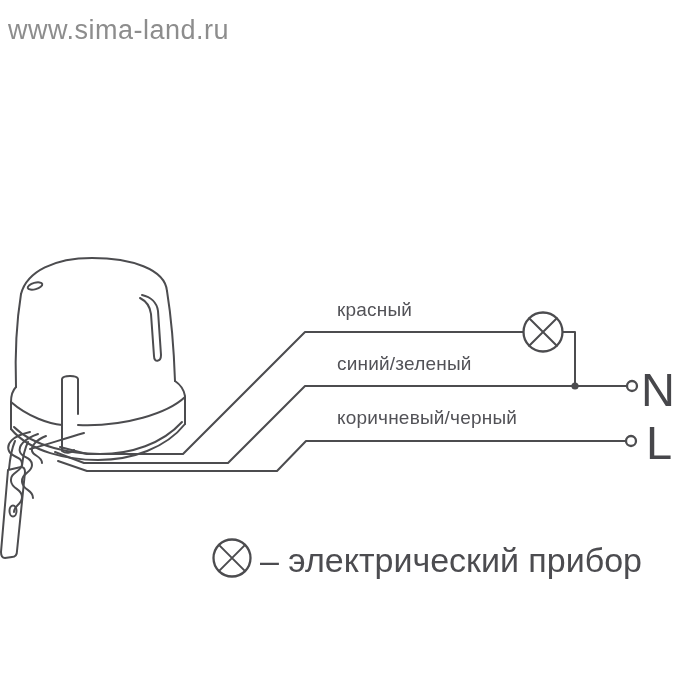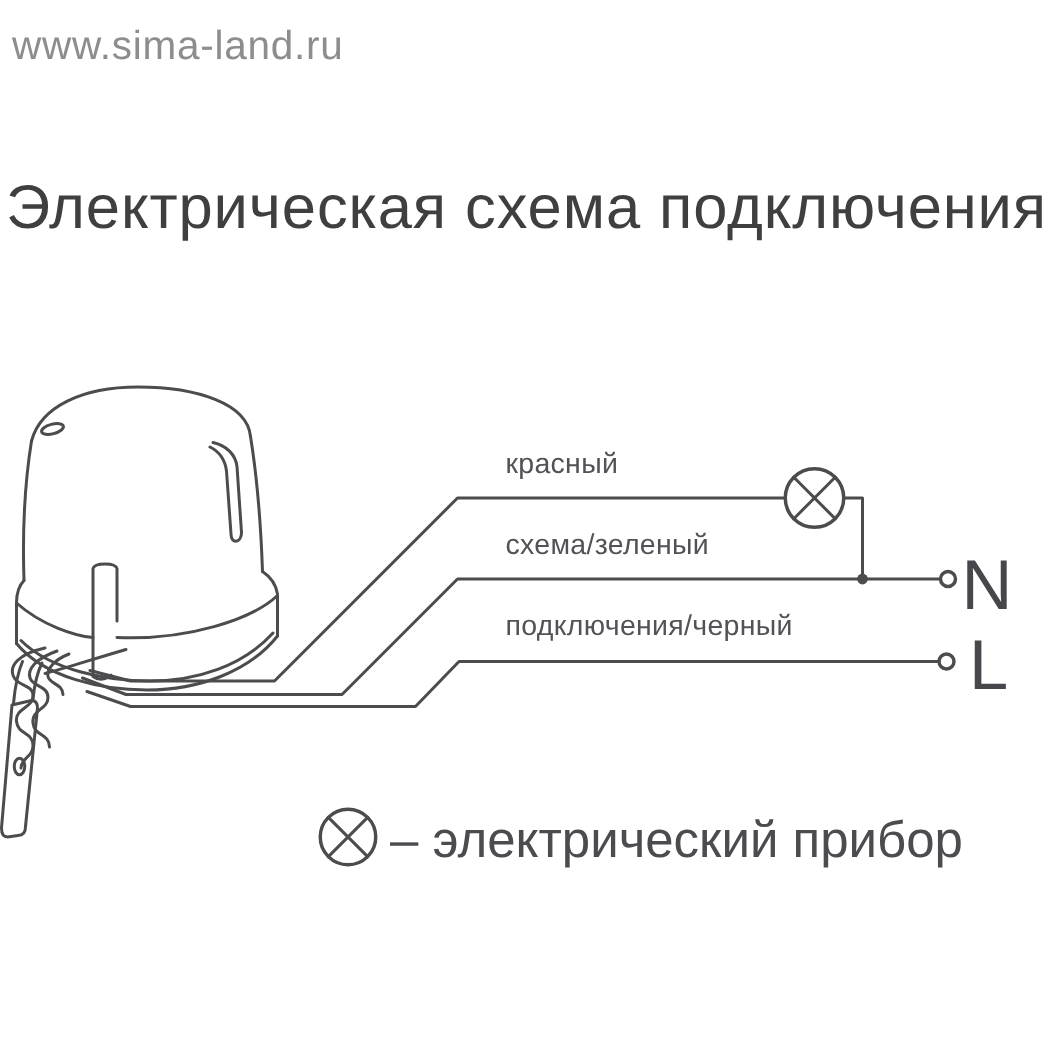--- a/index.html
+++ b/index.html
@@ -132,24 +132,23 @@
     <circle class="stroke stroke-thick" cx="631" cy="441" r="5"></circle>
 
     <g>
       <circle class="stroke stroke-thick" cx="232" cy="558" r="18.5"></circle>
       <path class="stroke" d="M 218.9,544.9 L 245.1,571.1 M 218.9,571.1 L 245.1,544.9"></path>
     </g>
   </svg>
 
   <div class="abs watermark">www.sima-land.ru</div>
 
-  <div class="abs title">Электрическая схема подключения</div>
 
   <div class="abs wire-label lbl-red">красный</div>
-  <div class="abs wire-label lbl-blue">схема/зеленый</div>
-  <div class="abs wire-label lbl-brown">подключения/черный</div>
+  <div class="abs wire-label lbl-blue">синий/зеленый</div>
+  <div class="abs wire-label lbl-brown">коричневый/черный</div>
 
   <div class="abs terminal-letter term-n">N</div>
   <div class="abs terminal-letter term-l">L</div>
 
   <div class="abs legend-text">– электрический прибор</div>
 
 </div>
 
 </body></html>

